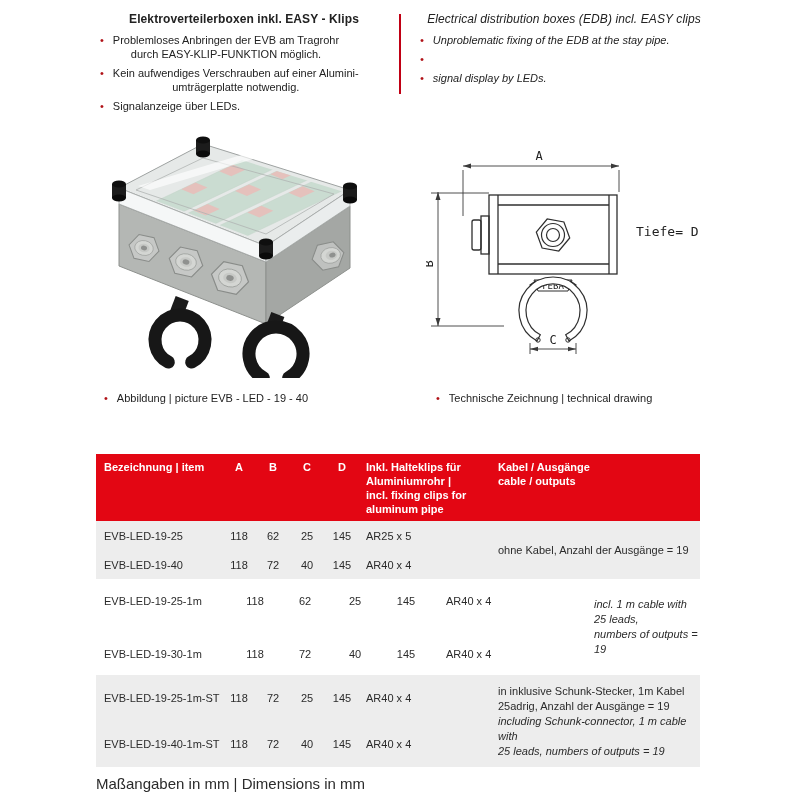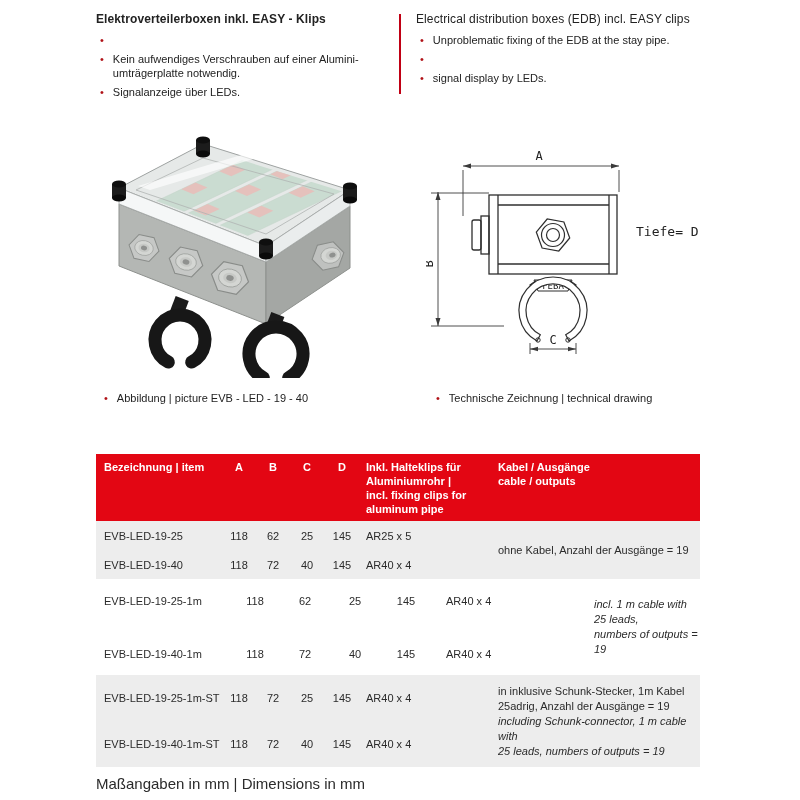--- a/index.html
+++ b/index.html
@@ -5,23 +5,23 @@
   * { margin:0; padding:0; box-sizing:border-box; }
   html,body { background:#ffffff; }
   body {
     width:800px; height:800px; overflow:hidden;
     font-family:"Liberation Sans","DejaVu Sans",sans-serif;
     color:#222222;
   }
   .page { position:relative; width:616px; margin-left:96px; padding-top:12px; }
 
   
-  .intro { position:relative; display:flex; min-height:112px; }
+  .intro { position:relative; display:flex; min-height:112px;text-align:center; }
   .intro-col-de { width:296px; }
-  .intro-col-en { flex:1; padding-left:24px; }
+  .intro-col-en { flex:1; padding-left:24px; font-style:italic; }
   .col-divider { position:absolute; left:303px; top:2px; width:2px; height:80px; background:#c00014; }
   .intro h1 { font-size:12px; font-weight:bold; margin-bottom:7px; letter-spacing:.1px; }
   .intro-col-en h1 { font-weight:normal; }
   .blist { list-style:none; }
   .blist li { display:flex; margin-bottom:5px; font-size:11px; line-height:14px; }
   .bdot { color:#b01117; font-size:11px; margin:0 9px 0 4px; flex:0 0 auto; }
   .ml { white-space:pre-line; }
 
   
   .figures { position:relative; height:268px; }
@@ -78,20 +78,22 @@
 <body>
 
 <div class="page">
 
   <div class="intro">
     <div class="intro-col-de">
       <h1>Elektroverteilerboxen inkl. EASY - Klips</h1>
       <ul class="blist">
         <li>
             <span class="bdot">•</span>
+            <span class="ml">Problemloses Anbringen der EVB am Tragrohr
+durch EASY-KLIP-FUNKTION möglich.</span>
           </li>
         <li>
             <span class="bdot">•</span>
             <span class="ml">Kein aufwendiges Verschrauben auf einer Alumini-
 umträgerplatte notwendig.</span>
           </li>
         <li>
             <span class="bdot">•</span>
             <span class="ml">Signalanzeige über LEDs.</span>
           </li>
@@ -297,21 +299,21 @@
       </div>
     </div>
 
     <div class="tgroup g2">
       <div class="cell c-item r1">EVB-LED-19-25-1m</div>
       <div class="cell c-a r1">118</div>
       <div class="cell c-b r1">62</div>
       <div class="cell c-c r1">25</div>
       <div class="cell c-d r1">145</div>
       <div class="cell c-clips r1">AR40 x 4</div>
-      <div class="cell c-item r2">EVB-LED-19-40-1m</div>
+      <div class="cell c-item r2">EVB-LED-19-30-1m</div>
       <div class="cell c-a r2">118</div>
       <div class="cell c-b r2">72</div>
       <div class="cell c-c r2">40</div>
       <div class="cell c-d r2">145</div>
       <div class="cell c-clips r2">AR40 x 4</div>
       <div class="c-cable">
         <div class="cable-en ml">incl. 1 m cable with 25 leads,
 numbers of outputs = 19</div>
       </div>
     </div>

